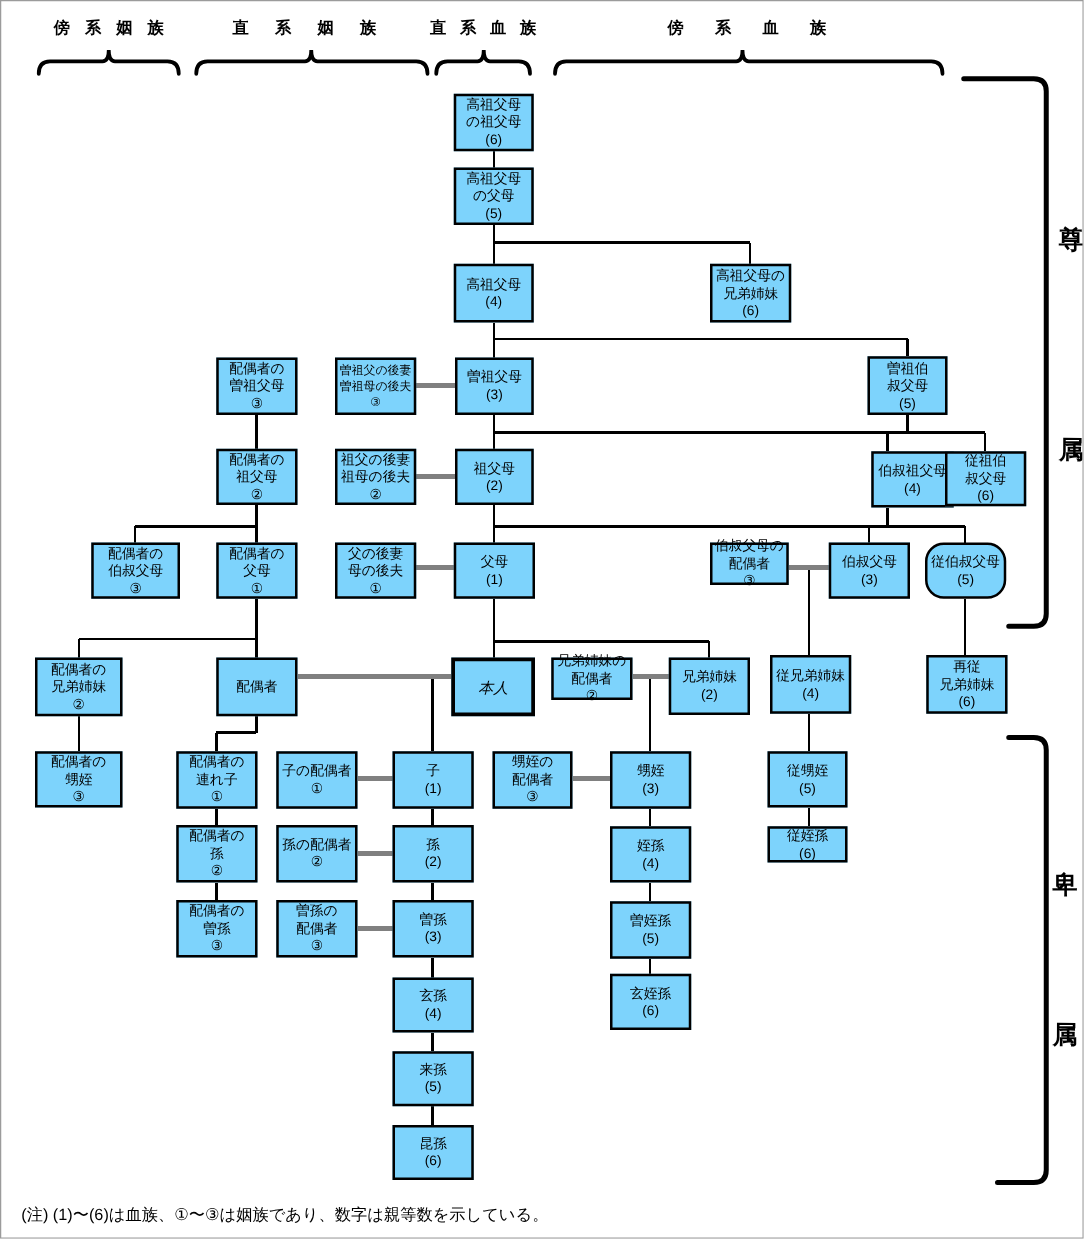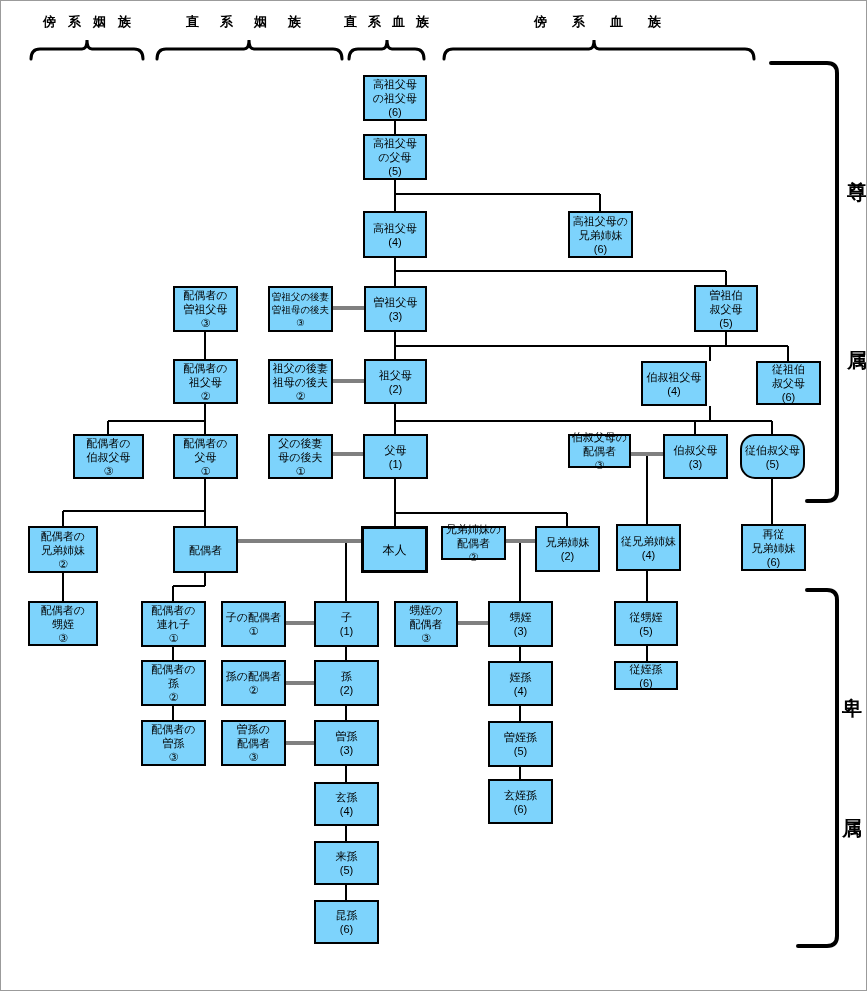--- a/index.html
+++ b/index.html
@@ -157,21 +157,21 @@
       </div>
       <div class="node" style="left: 267px; top: 358px; width: 65px; height: 45px; border-color: rgb(0, 0, 0);">
         <div>祖父の後妻</div>
         <div>祖母の後夫</div>
         <div>②</div>
       </div>
       <div class="node" style="left: 363px; top: 358px; width: 63px; height: 45px; border-color: rgb(0, 0, 0);">
         <div>祖父母</div>
         <div>(2)</div>
       </div>
-      <div class="node" style="left: 640px; top: 360px; width: 66px; height: 45px; border-color: rgb(0, 0, 0);">
+      <div class="node" style="left: 696px; top: 360px; width: 66px; height: 45px; border-color: rgb(0, 0, 0);">
         <div>伯叔祖父母</div>
         <div>(4)</div>
       </div>
       <div class="node" style="left: 755px; top: 360px; width: 65px; height: 44px; border-color: rgb(0, 0, 0);">
         <div>従祖伯</div>
         <div>叔父母</div>
         <div>(6)</div>
       </div>
       <div class="node" style="left: 72px; top: 433px; width: 71px; height: 45px; border-color: rgb(0, 0, 0);">
         <div>配偶者の</div>
@@ -206,21 +206,21 @@
         <div>(5)</div>
       </div>
       <div class="node" style="left: 27px; top: 525px; width: 70px; height: 47px; border-color: rgb(0, 0, 0);">
         <div>配偶者の</div>
         <div>兄弟姉妹</div>
         <div>②</div>
       </div>
       <div class="node" style="left: 172px; top: 525px; width: 65px; height: 47px; border-color: rgb(0, 0, 0);">
         <div>配偶者</div>
       </div>
-      <div class="node emphasis" style="left: 360px; top: 525px; width: 67px; height: 47px; border-color: rgb(0, 0, 0);">
+      <div class="node emphasis" style="left: 360px; top: 525px; width: 67px; height: 47px; border-color: rgb(0, 0, 0); font-style: italic;">
         <div>本人</div>
       </div>
       <div class="node" style="left: 440px; top: 525px; width: 65px; height: 34px; border-color: rgb(0, 0, 0);">
         <div>兄弟姉妹の</div>
         <div>配偶者</div>
         <div>②</div>
       </div>
       <div class="node" style="left: 534px; top: 525px; width: 65px; height: 46px; border-color: rgb(0, 0, 0);">
         <div>兄弟姉妹</div>
         <div>(2)</div>
@@ -320,14 +320,15 @@
         <div>昆孫</div>
         <div>(6)</div>
       </div>
     </div>
 
   <div class="side-char" style="left:846px;top:181px;">尊</div>
   <div class="side-char" style="left:846px;top:349px;">属</div>
   <div class="side-char" style="left:841px;top:697px;">卑</div>
   <div class="side-char" style="left:841px;top:817px;">属</div>
 
+  <div class="note">(注) (1)〜(6)は血族、①〜③は姻族であり、数字は親等数を示している。</div>
 
 </div>
 
 </body></html>

